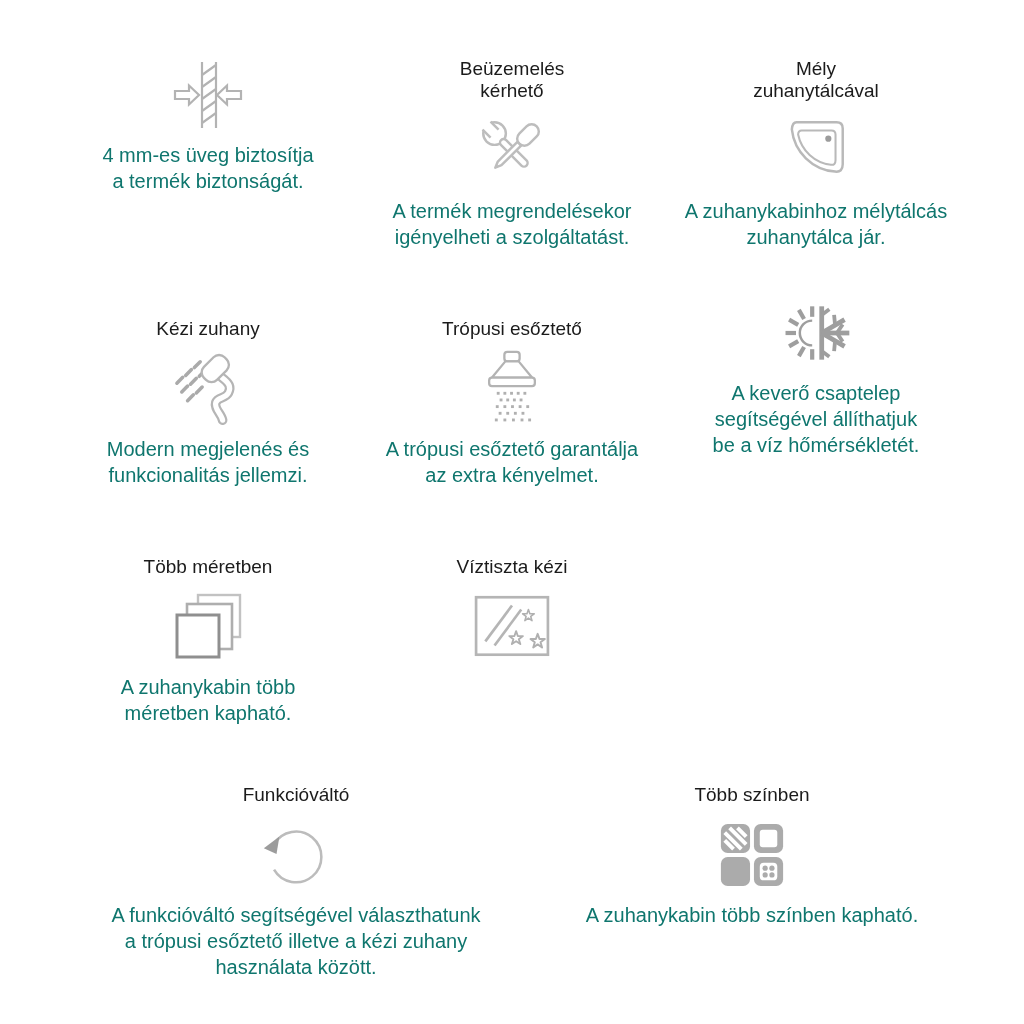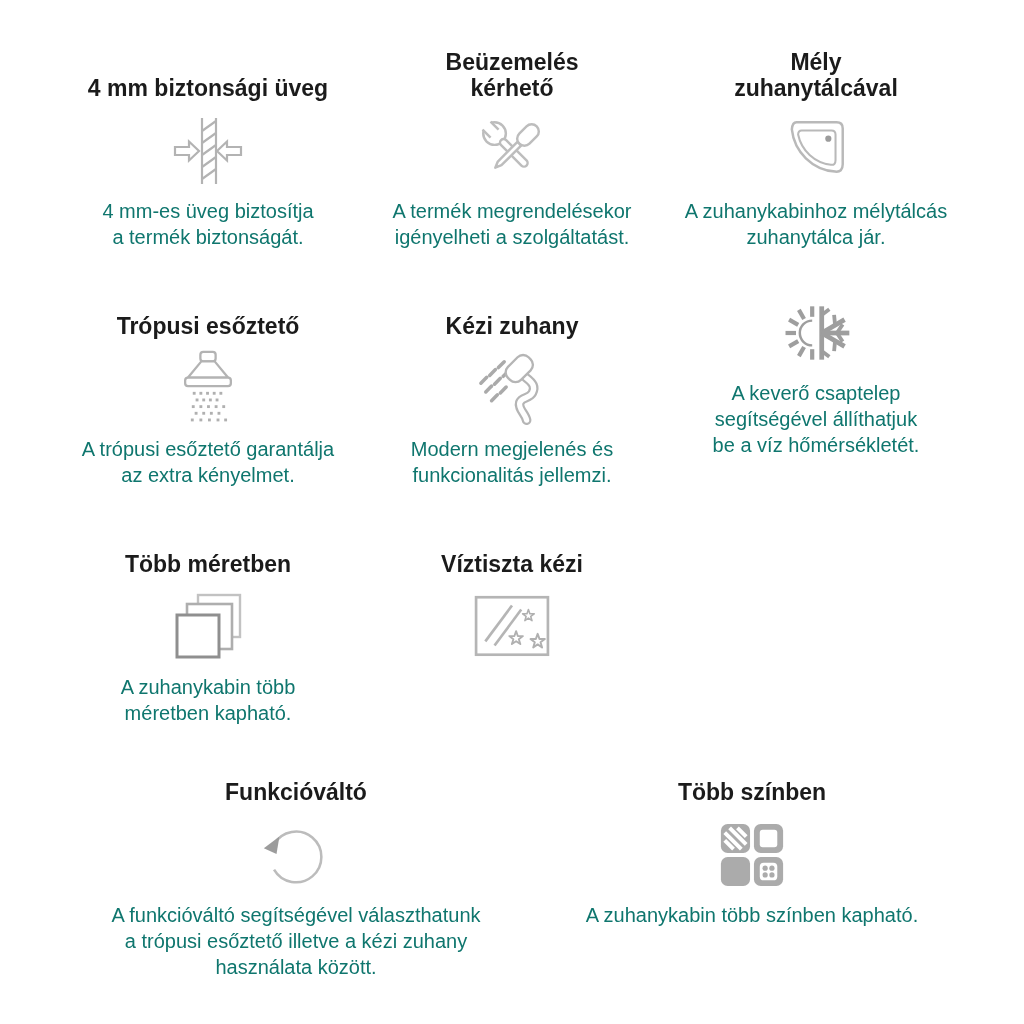--- a/index.html
+++ b/index.html
@@ -3,34 +3,33 @@
 <meta charset="utf-8">
 <style>
   html,body{margin:0;padding:0;background:#ffffff;}
   body{width:1024px;height:1024px;font-family:"Liberation Sans","DejaVu Sans",sans-serif;overflow:hidden;}
   .container{padding:46px 56px 0;}
   .grid3{display:grid;grid-template-columns:1fr 1fr 1fr;}
   .grid2{display:grid;grid-template-columns:480px 1fr;margin-top:6px;}
   .cell{min-height:238px;display:flex;flex-direction:column;align-items:center;}
   .cell.footer{min-height:0;}
   .title{min-height:56px;display:flex;align-items:flex-end;justify-content:center;margin:0;
-         font-size:23px;font-weight:700;color:#1b1b1b;text-align:center;line-height:1.16;white-space:pre-line;}
+         font-size:19px;font-weight:400;color:#1b1b1b;text-align:center;line-height:1.16;white-space:pre-line;}
   .title.short{min-height:40px;}
   .iconbox{height:90px;display:flex;align-items:center;justify-content:center;margin-top:4px;}
   .desc{margin:2px 0 0;font-size:20px;color:#0f766e;text-align:center;line-height:1.3;white-space:pre-line;}
 </style>
 </head>
 <body>
 
 <div class="container">
 
   <div class="grid3">
 
     <div class="cell">
-      <h3 class="title">4 mm biztonsági üveg</h3>
       <div class="iconbox">
         <svg width="72" height="72" viewBox="0 0 72 72">
           <g stroke="#b3b3b3" stroke-width="2.2" fill="none">
             <line x1="30" y1="3" x2="30" y2="69"></line>
             <line x1="44" y1="3" x2="44" y2="69"></line>
             <line x1="30" y1="16" x2="44" y2="6"></line>
             <line x1="30" y1="28" x2="44" y2="18"></line>
             <line x1="30" y1="40" x2="44" y2="30"></line>
             <line x1="30" y1="52" x2="44" y2="42"></line>
             <line x1="30" y1="64" x2="44" y2="54"></line>
@@ -72,20 +71,45 @@
 zuhanytálcával</h3>
       <div class="iconbox">
         <svg width="74" height="72" viewBox="0 0 72 70">
           <path d="M17 7 H56 Q62 7 62 13 V48 Q62 56 54.5 55 A46 46 0 0 1 12.5 14 Q13 7 17 7 Z" fill="#fff" stroke="#b9b9b9" stroke-width="2.4"></path>
           <path d="M22 15 H51 Q55 15 55 19 V44 Q55 49 50.5 48.4 A37 37 0 0 1 18.6 19 Q18.8 15 22 15 Z" fill="none" stroke="#b9b9b9" stroke-width="2"></path>
           <circle cx="48" cy="23" r="3" fill="#9c9c9c"></circle>
         </svg>
       </div>
       <p class="desc">A zuhanykabinhoz mélytálcás
 zuhanytálca jár.</p>
+    </div>
+
+    <div class="cell">
+      <h3 class="title">Kézi zuhany</h3>
+      <div class="iconbox">
+        <svg width="70" height="82" viewBox="0 0 72 84">
+          <g stroke="#aaaaaa" stroke-width="3.6" stroke-linecap="round">
+            <line x1="22" y1="20" x2="28" y2="14"></line>
+            <line x1="13" y1="28" x2="19" y2="22"></line>
+            <line x1="4" y1="36" x2="10" y2="30"></line>
+            <line x1="27" y1="29" x2="33" y2="23"></line>
+            <line x1="18" y1="37" x2="24" y2="31"></line>
+            <line x1="9" y1="45" x2="15" y2="39"></line>
+            <line x1="24" y1="46" x2="30" y2="40"></line>
+            <line x1="15" y1="54" x2="21" y2="48"></line>
+          </g>
+          <path d="M50 30 C58 36 60 40 57 46 C54 52 46 50 44 56 C42 62 50 68 51 74" stroke="#b5b5b5" stroke-width="10" fill="none" stroke-linecap="round"></path>
+          <path d="M50 30 C58 36 60 40 57 46 C54 52 46 50 44 56 C42 62 50 68 51 74" stroke="#ffffff" stroke-width="5.4" fill="none" stroke-linecap="round"></path>
+          <g transform="rotate(45 43.5 21)">
+            <rect x="34" y="6" width="19" height="30" rx="8" fill="#fff" stroke="#b5b5b5" stroke-width="2.4"></rect>
+          </g>
+        </svg>
+      </div>
+      <p class="desc">Modern megjelenés és
+funkcionalitás jellemzi.</p>
     </div>
 
     <div class="cell">
       <h3 class="title">Trópusi esőztető</h3>
       <div class="iconbox">
         <svg width="70" height="80" viewBox="0 0 72 84">
           <g fill="#ffffff" stroke="#b3b3b3" stroke-width="2.4" stroke-linejoin="round">
             <rect x="28" y="3" width="16" height="10" rx="3"></rect>
             <path d="M29 13 L15 30 H57 L43 13 Z"></path>
             <rect x="12" y="30" width="48" height="9" rx="3"></rect>
@@ -115,45 +139,20 @@
               <rect x="45" y="73" width="3" height="3"></rect>
               <rect x="53" y="73" width="3" height="3"></rect>
           </g>
         </svg>
       </div>
       <p class="desc">A trópusi esőztető garantálja
 az extra kényelmet.</p>
     </div>
 
     <div class="cell">
-      <h3 class="title">Kézi zuhany</h3>
-      <div class="iconbox">
-        <svg width="70" height="82" viewBox="0 0 72 84">
-          <g stroke="#aaaaaa" stroke-width="3.6" stroke-linecap="round">
-            <line x1="22" y1="20" x2="28" y2="14"></line>
-            <line x1="13" y1="28" x2="19" y2="22"></line>
-            <line x1="4" y1="36" x2="10" y2="30"></line>
-            <line x1="27" y1="29" x2="33" y2="23"></line>
-            <line x1="18" y1="37" x2="24" y2="31"></line>
-            <line x1="9" y1="45" x2="15" y2="39"></line>
-            <line x1="24" y1="46" x2="30" y2="40"></line>
-            <line x1="15" y1="54" x2="21" y2="48"></line>
-          </g>
-          <path d="M50 30 C58 36 60 40 57 46 C54 52 46 50 44 56 C42 62 50 68 51 74" stroke="#b5b5b5" stroke-width="10" fill="none" stroke-linecap="round"></path>
-          <path d="M50 30 C58 36 60 40 57 46 C54 52 46 50 44 56 C42 62 50 68 51 74" stroke="#ffffff" stroke-width="5.4" fill="none" stroke-linecap="round"></path>
-          <g transform="rotate(45 43.5 21)">
-            <rect x="34" y="6" width="19" height="30" rx="8" fill="#fff" stroke="#b5b5b5" stroke-width="2.4"></rect>
-          </g>
-        </svg>
-      </div>
-      <p class="desc">Modern megjelenés és
-funkcionalitás jellemzi.</p>
-    </div>
-
-    <div class="cell">
       <div class="iconbox">
         <svg width="80" height="70" viewBox="0 0 84 72">
           <path d="M38 23 A13 13 0 1 0 38 49" stroke="#9e9e9e" stroke-width="2.6" fill="none"></path>
           <g fill="#9e9e9e">
             <rect x="10" y="33.8" width="11" height="4.4" transform="rotate(-90 38 36)"></rect>
             <rect x="10" y="33.8" width="11" height="4.4" transform="rotate(-60 38 36)"></rect>
             <rect x="10" y="33.8" width="11" height="4.4" transform="rotate(-30 38 36)"></rect>
             <rect x="10" y="33.8" width="11" height="4.4"></rect>
             <rect x="10" y="33.8" width="11" height="4.4" transform="rotate(30 38 36)"></rect>
             <rect x="10" y="33.8" width="11" height="4.4" transform="rotate(60 38 36)"></rect>

